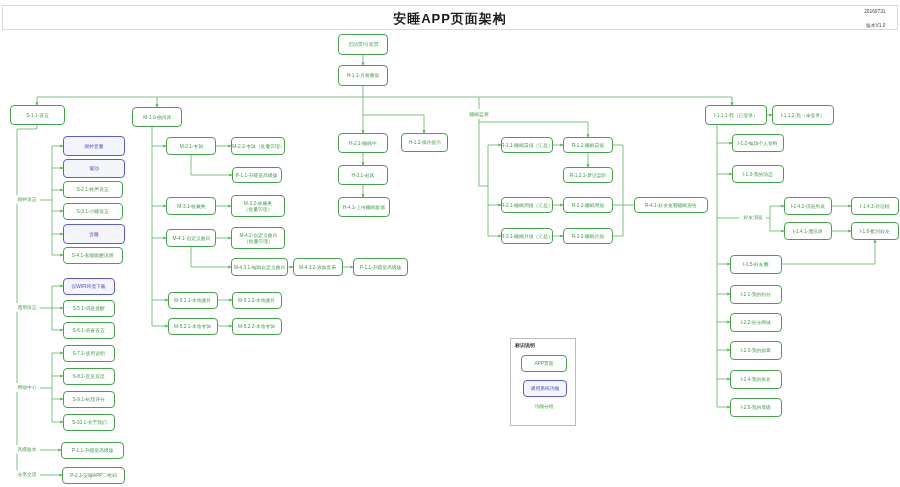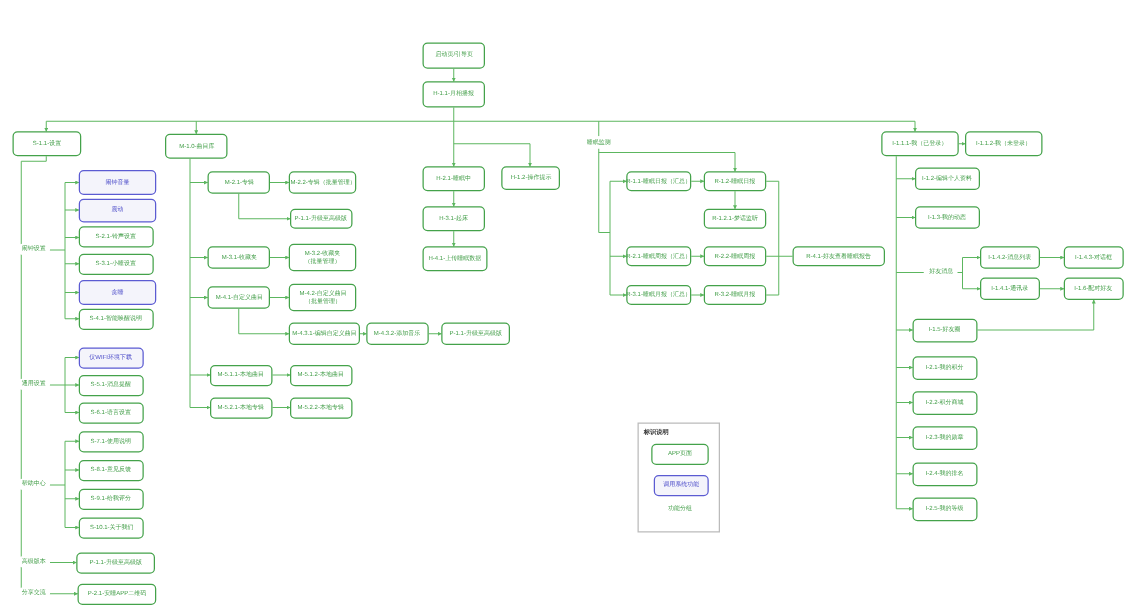--- a/index.html
+++ b/index.html
@@ -114,20 +114,27 @@
         <path d="M717,264 L730,264" fill="none" stroke="#5cb65f" stroke-width="0.8" marker-end="url(#ah)"></path>
         <path d="M782,264 L875,264 L875,240" fill="none" stroke="#5cb65f" stroke-width="0.8" marker-end="url(#ah)"></path>
         <path d="M717,294 L730,294" fill="none" stroke="#5cb65f" stroke-width="0.8" marker-end="url(#ah)"></path>
         <path d="M717,322 L730,322" fill="none" stroke="#5cb65f" stroke-width="0.8" marker-end="url(#ah)"></path>
         <path d="M717,350 L730,350" fill="none" stroke="#5cb65f" stroke-width="0.8" marker-end="url(#ah)"></path>
         <path d="M717,379 L730,379" fill="none" stroke="#5cb65f" stroke-width="0.8" marker-end="url(#ah)"></path>
         <path d="M717,407 L730,407" fill="none" stroke="#5cb65f" stroke-width="0.8" marker-end="url(#ah)"></path>
       </g>
   </svg>
 
+  <div class="topbar">
+    <div class="title">安睡APP页面架构</div>
+    <div class="meta">
+      <div>20160731</div>
+      <div>版本V1.0</div>
+    </div>
+  </div>
 
   <div id="nodes">
       <div class="node g" style="left: 338px; top: 34px; width: 50px; height: 21px;">
         <span>启动页/引导页</span>
       </div>
       <div class="node g" style="left: 338px; top: 65px; width: 50px; height: 21px;">
         <span>H-1.1-月相播报</span>
       </div>
       <div class="node g" style="left: 10px; top: 105px; width: 55px; height: 20px;">
         <span>S-1.1-设置</span>

